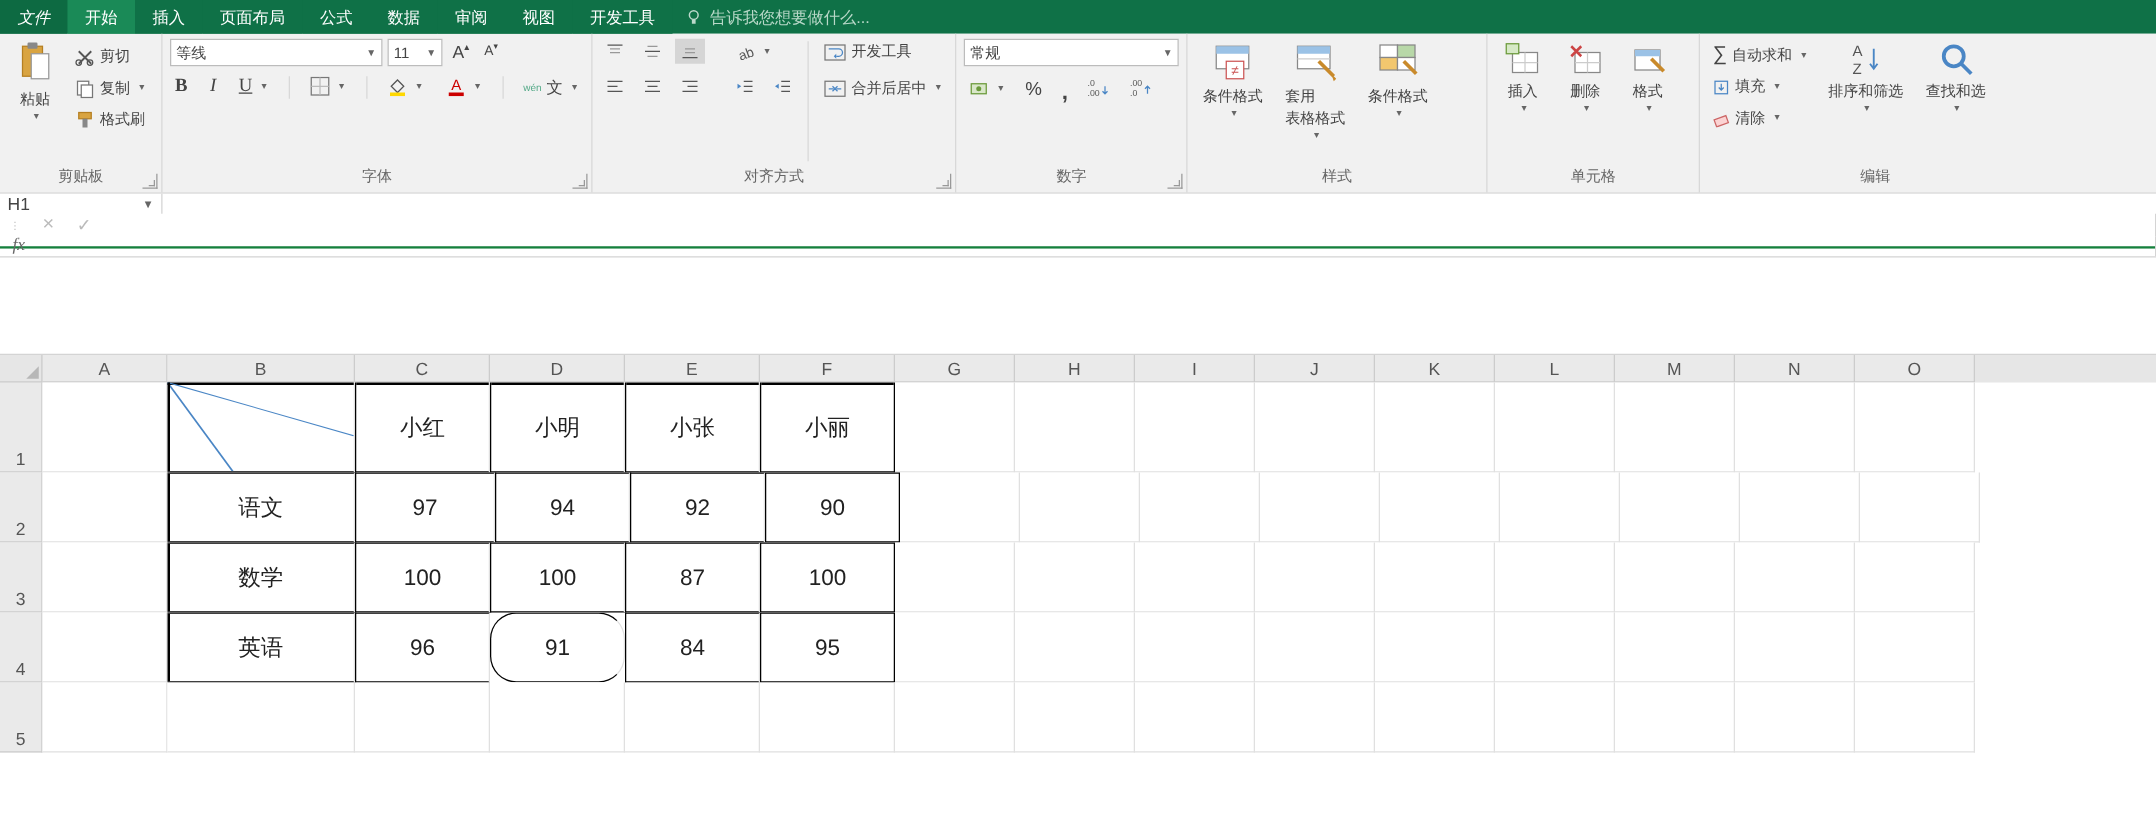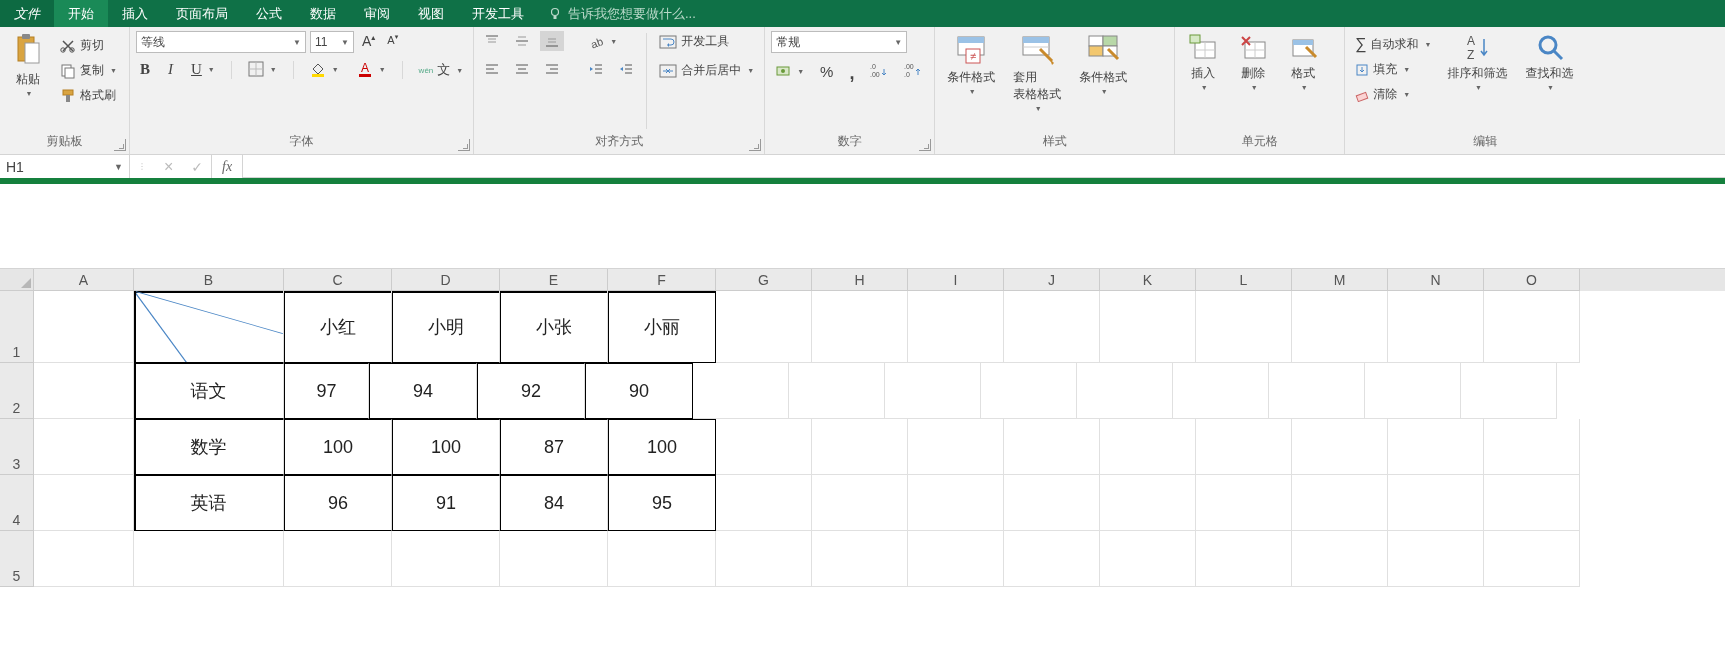--- a/index.html
+++ b/index.html
@@ -123,25 +123,26 @@
     font-size: 12px;
   }
   .combo .arrow { margin-left: auto; font-size: 8px; color: #666; }
 
   
   .ico { display: inline-flex; align-items: center; justify-content: center; }
   svg { display: block; }
 
   
   .formula-row {
-    height: 29px;
+    height: 44px;
     background: #fff;
-    border-bottom: 6px solid #15803d;
+    border-bottom: 2px solid #15803d;
     display: flex;
     align-items: stretch;
+    flex-direction: column;
   }
   .namebox {
     width: 130px;
     border-right: 1px solid #d4d4d4;
     display: flex;
     align-items: center;
     padding: 0 6px;
     font-size: 14px;
     position: relative;
   }
@@ -481,21 +482,21 @@
             <span class="dd">▼</span>
         </div>
       </div>
     </div>
     <div class="group-label">对齐方式</div>
     <div class="launcher"></div>
   </div>
 
   <div class="ribbon-group" style="min-width:170px">
     <div class="group-body vcol" style="gap:8px;width:100%">
-      <div class="combo" style="width:136px">
+      <div class="combo" style="width:172px">
         <span>常规</span>
           <span class="arrow">▼</span>
       </div>
       <div class="hrow" style="gap:8px">
         <div class="btn">
             <span class="ico">
               <svg width="16" height="16">
                 <rect x="2" y="4" width="12" height="8" fill="#d9e7c9" stroke="#6a9a3a"></rect>
                 <circle cx="8" cy="8" r="2" fill="#6a9a3a"></circle>
               </svg>
@@ -732,21 +733,21 @@
         <div class="cell" style="width: 96px; height: 72px;"></div>
         <div class="cell" style="width: 96px; height: 72px;"></div>
         <div class="cell" style="width: 96px; height: 72px;"></div>
         <div class="cell" style="width: 96px; height: 72px;"></div>
         <div class="cell" style="width: 96px; height: 72px;"></div>
       </div>
       <div class="row">
         <div class="rh" style="height: 56px;">2</div>
         <div class="cell" style="width: 100px; height: 56px;"></div>
         <div class="cell thick-b thick-l" style="width: 150px; height: 56px; border-top: 1.5px solid rgb(0, 0, 0);">语文</div>
-        <div class="cell thick-b" style="width: 85px; height: 56px; border-left: 1.5px solid rgb(0, 0, 0); border-top: 1.5px solid rgb(0, 0, 0);">97</div>
+        <div class="cell thick-b" style="width: 112px; height: 56px; border-left: 1.5px solid rgb(0, 0, 0); border-top: 1.5px solid rgb(0, 0, 0);">97</div>
         <div class="cell thick-b" style="width: 108px; height: 56px; border-left: 1.5px solid rgb(0, 0, 0); border-top: 1.5px solid rgb(0, 0, 0);">94</div>
         <div class="cell thick-b" style="width: 108px; height: 56px; border-left: 1.5px solid rgb(0, 0, 0); border-top: 1.5px solid rgb(0, 0, 0);">92</div>
         <div class="cell thick-b thick-r" style="width: 108px; height: 56px; border-left: 1.5px solid rgb(0, 0, 0); border-top: 1.5px solid rgb(0, 0, 0);">90</div>
         <div class="cell" style="width: 96px; height: 56px;"></div>
         <div class="cell" style="width: 96px; height: 56px;"></div>
         <div class="cell" style="width: 96px; height: 56px;"></div>
         <div class="cell" style="width: 96px; height: 56px;"></div>
         <div class="cell" style="width: 96px; height: 56px;"></div>
         <div class="cell" style="width: 96px; height: 56px;"></div>
         <div class="cell" style="width: 96px; height: 56px;"></div>
@@ -769,21 +770,21 @@
         <div class="cell" style="width: 96px; height: 56px;"></div>
         <div class="cell" style="width: 96px; height: 56px;"></div>
         <div class="cell" style="width: 96px; height: 56px;"></div>
         <div class="cell" style="width: 96px; height: 56px;"></div>
       </div>
       <div class="row">
         <div class="rh" style="height: 56px;">4</div>
         <div class="cell" style="width: 100px; height: 56px;"></div>
         <div class="cell thick-b thick-l" style="width: 150px; height: 56px; border-top: 1.5px solid rgb(0, 0, 0);">英语</div>
         <div class="cell thick-b" style="width: 108px; height: 56px; border-left: 1.5px solid rgb(0, 0, 0); border-top: 1.5px solid rgb(0, 0, 0);">96</div>
-        <div class="cell thick-b" style="width: 108px; height: 56px; border-left: 1.5px solid rgb(0, 0, 0); border-top: 1.5px solid rgb(0, 0, 0);">91</div>
+        <div class="cell thick-b" style="width: 108px; height: 56px; border-left: 1.5px solid rgb(0, 0, 0); border-top: 1.5px solid rgb(0, 0, 0); border-radius: 21px;">91</div>
         <div class="cell thick-b" style="width: 108px; height: 56px; border-left: 1.5px solid rgb(0, 0, 0); border-top: 1.5px solid rgb(0, 0, 0);">84</div>
         <div class="cell thick-b thick-r" style="width: 108px; height: 56px; border-left: 1.5px solid rgb(0, 0, 0); border-top: 1.5px solid rgb(0, 0, 0);">95</div>
         <div class="cell" style="width: 96px; height: 56px;"></div>
         <div class="cell" style="width: 96px; height: 56px;"></div>
         <div class="cell" style="width: 96px; height: 56px;"></div>
         <div class="cell" style="width: 96px; height: 56px;"></div>
         <div class="cell" style="width: 96px; height: 56px;"></div>
         <div class="cell" style="width: 96px; height: 56px;"></div>
         <div class="cell" style="width: 96px; height: 56px;"></div>
         <div class="cell" style="width: 96px; height: 56px;"></div>

